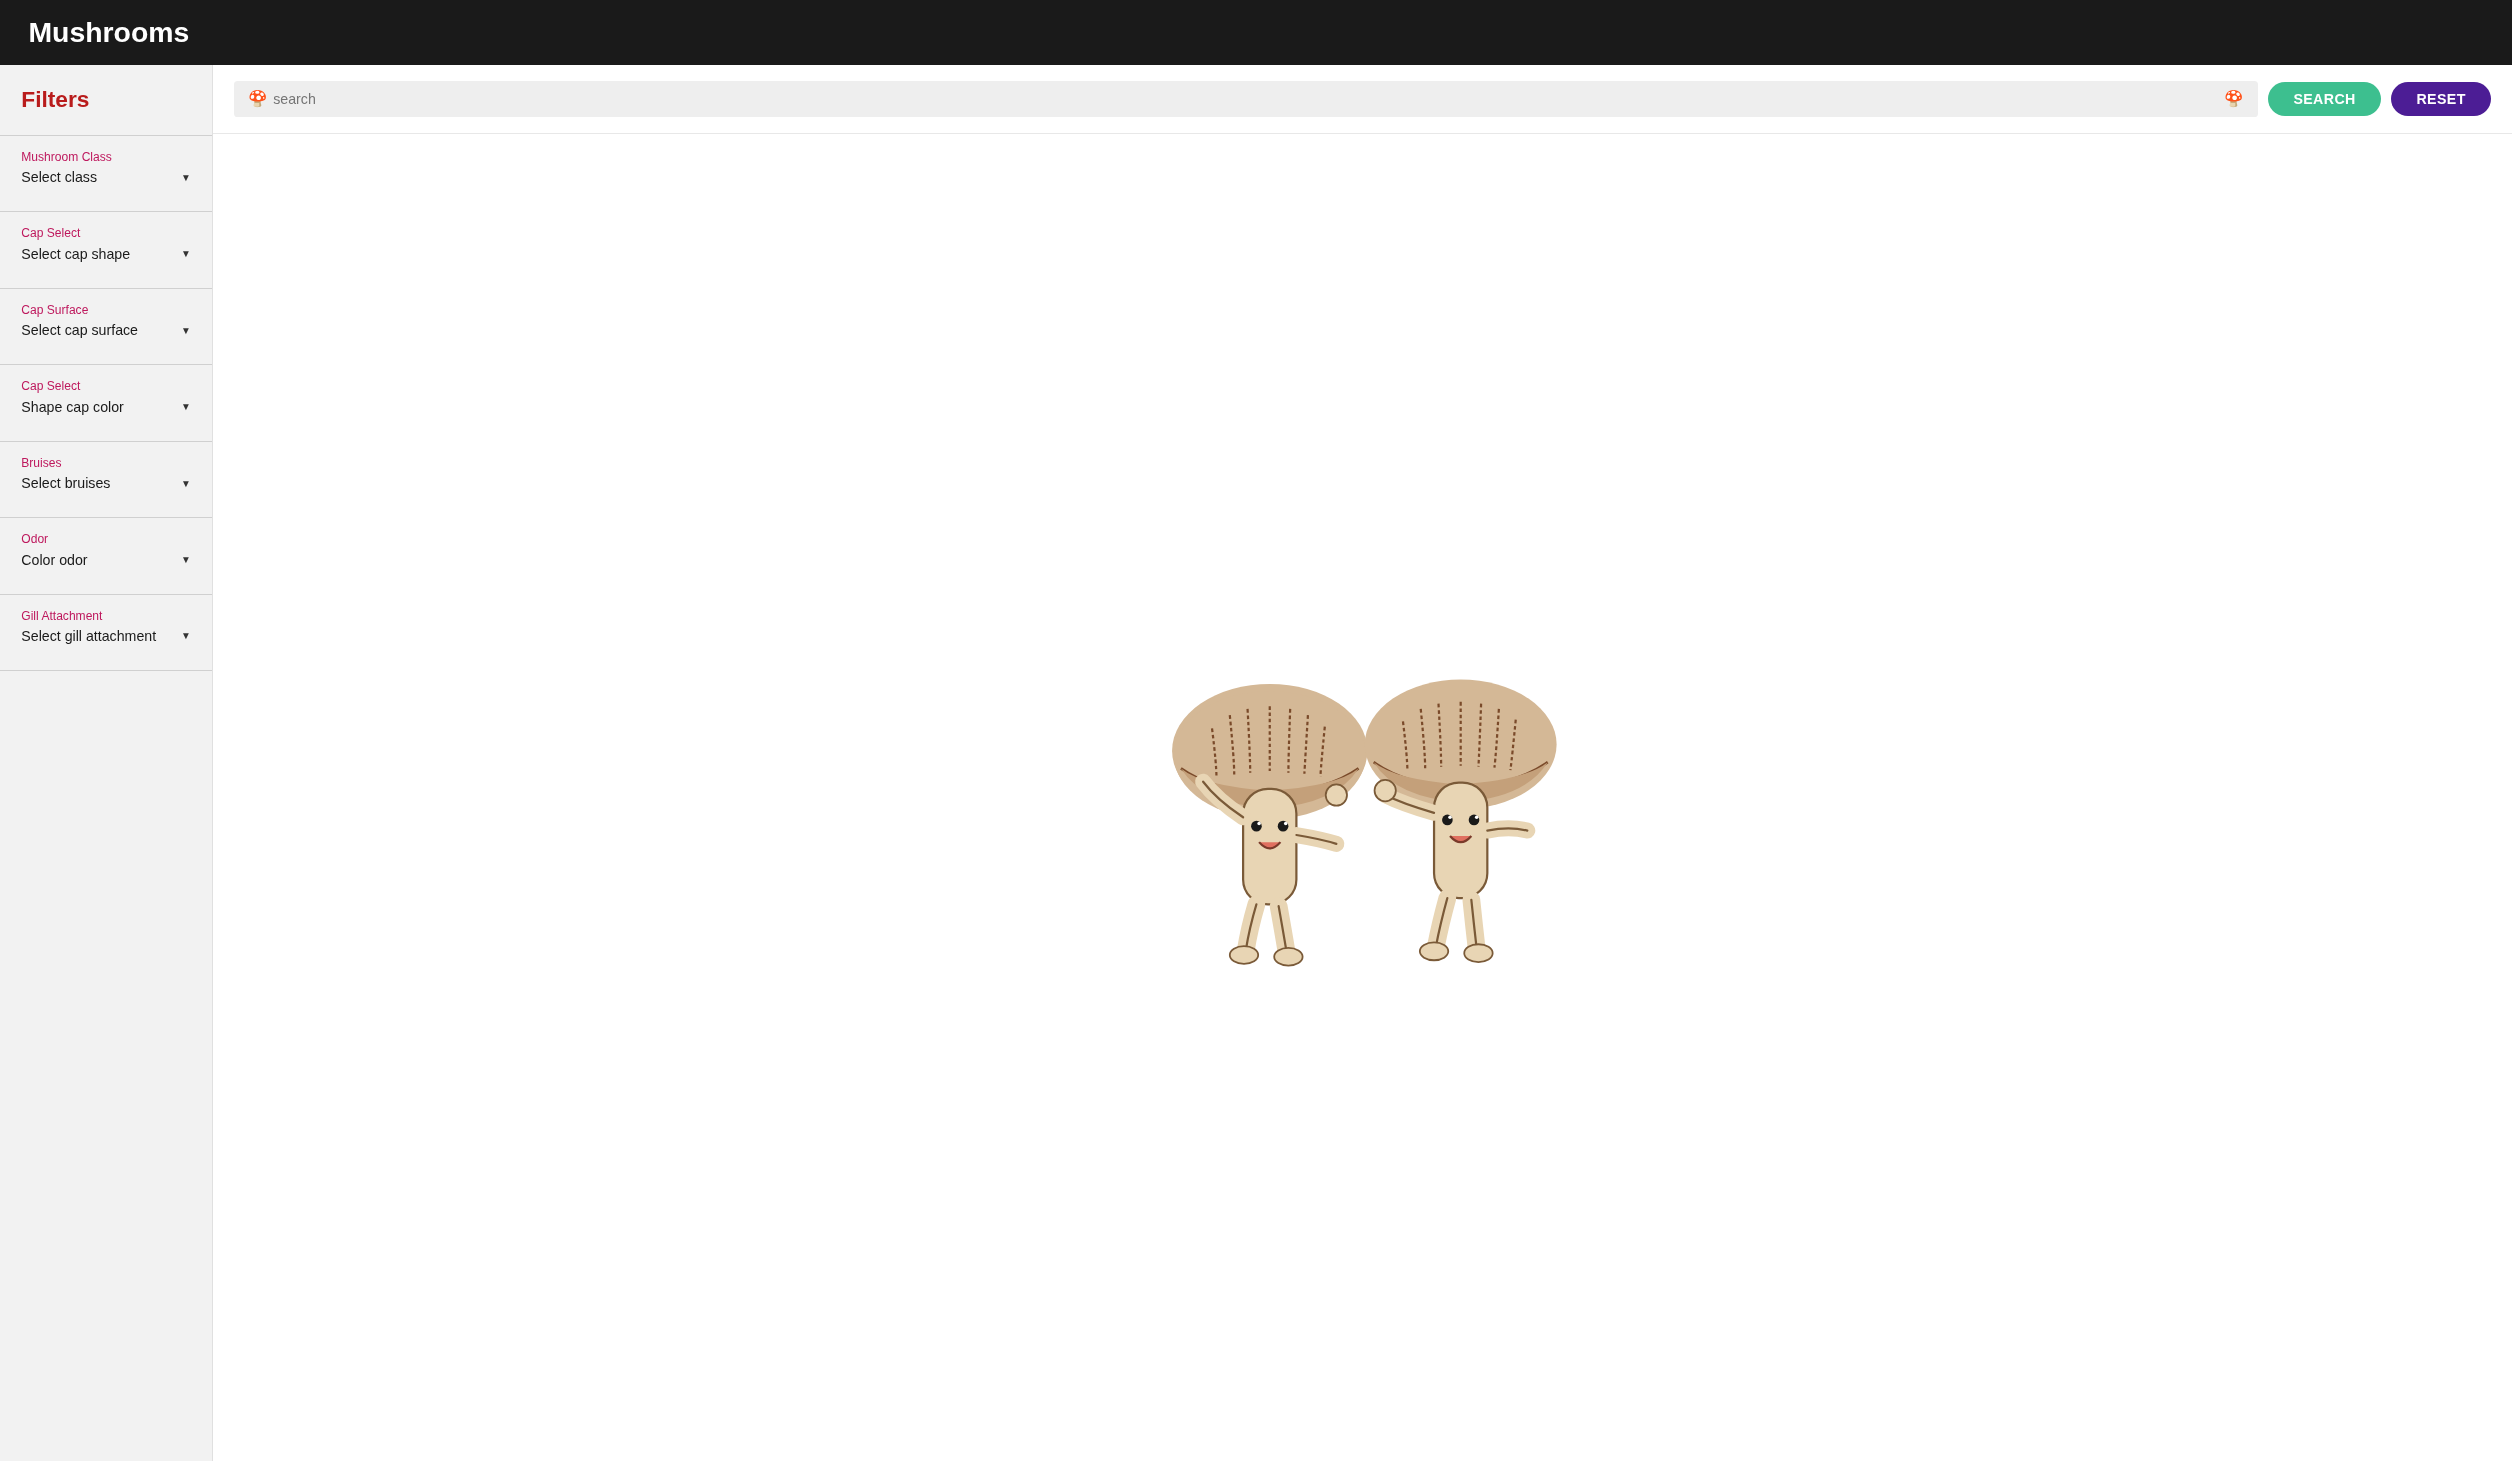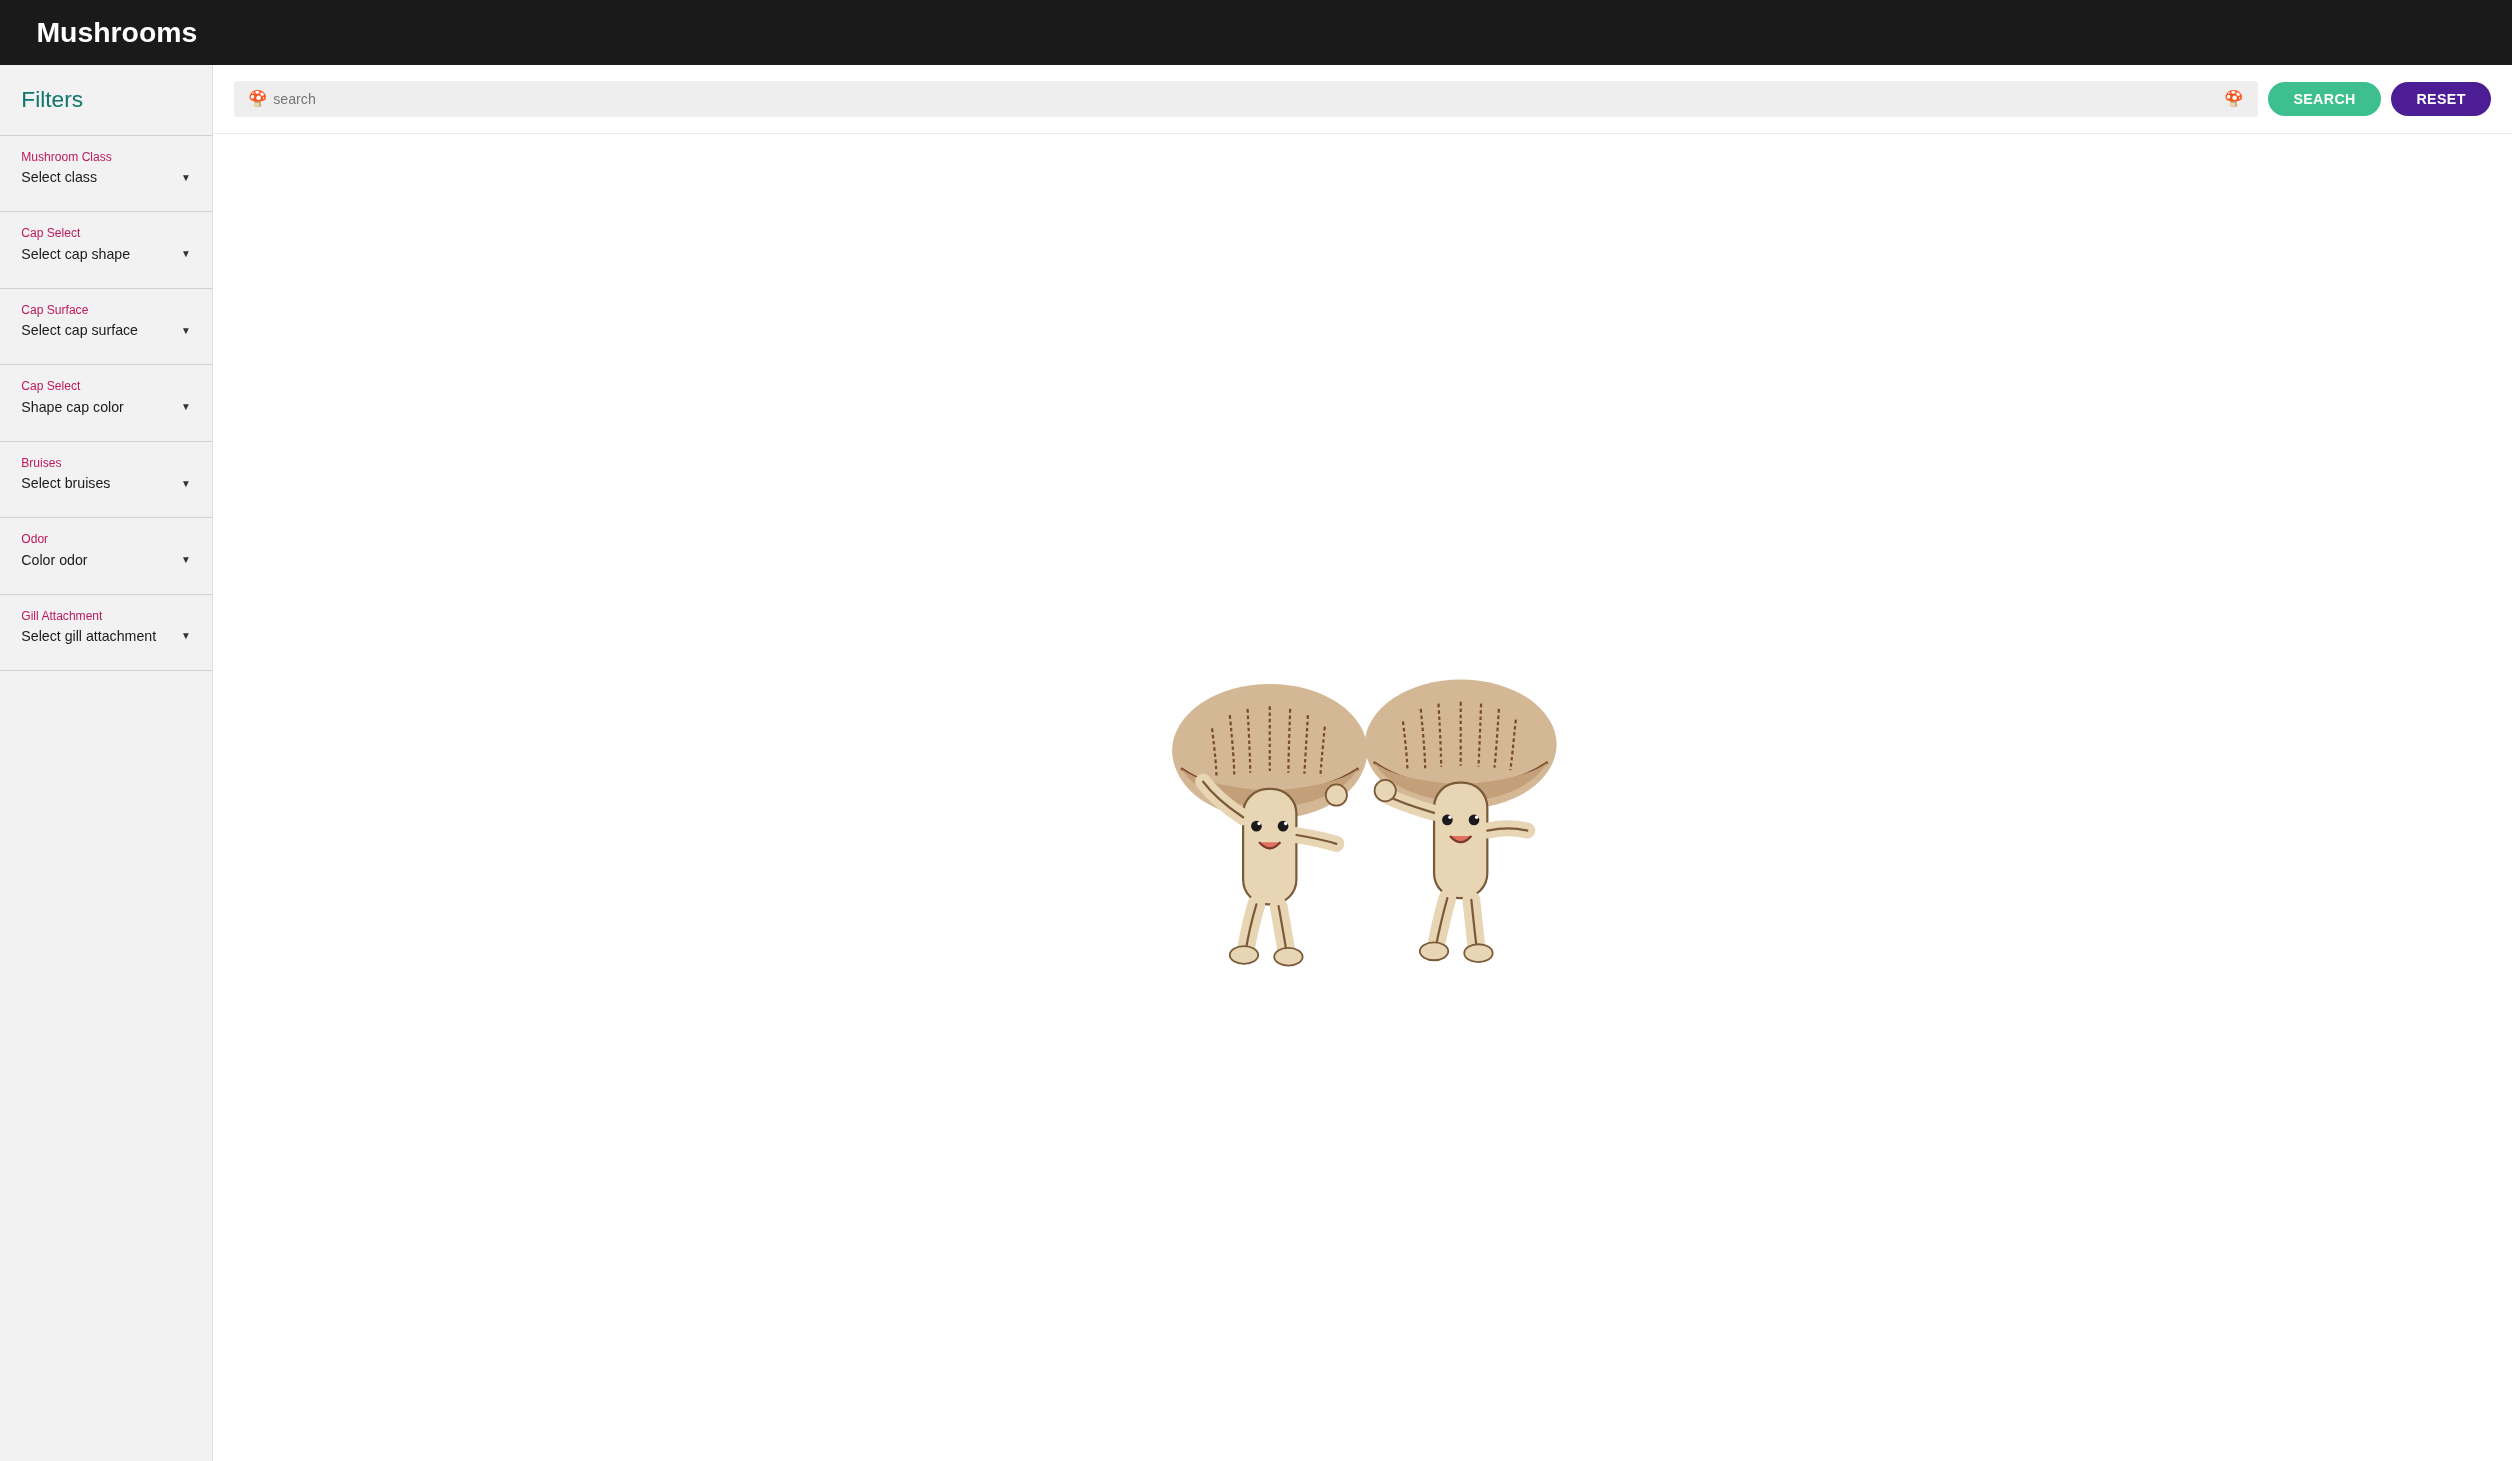--- a/index.html
+++ b/index.html
@@ -8,42 +8,41 @@
     
     .header {
       background: #1a1a1a;
       padding: 16px 28.4px;
       color: #fff;
     }
     .header-title {
       font-size: 2rem;
       font-weight: bold;
       color: #fff;
-      margin-left: 8px;
     }
 
     
     .main-layout {
       display: flex;
       min-height: calc(100vh - 62px);
     }
 
     
     .sidebar {
       width: 213px;
       min-width: 213px;
       background: #f2f2f2;
       border-right: 0.9px solid #e0e0e0;
       padding: 21.3px 0 0 0;
     }
     .filters-title {
       font-size: 1.6rem;
-      font-weight: normal;
+      font-weight: bold;
       padding: 0 21.3px 21.3px 21.3px;
-      color: #0f766e;
+      color: #b91c1c;
       border-bottom: 0.9px solid #d0d0d0;
     }
 
     .filter-group {
       padding: 14.2px 21.3px 0 21.3px;
       border-bottom: 0.9px solid #d0d0d0;
     }
     .filter-label {
       font-size: 0.85rem;
       color: #be185d;

